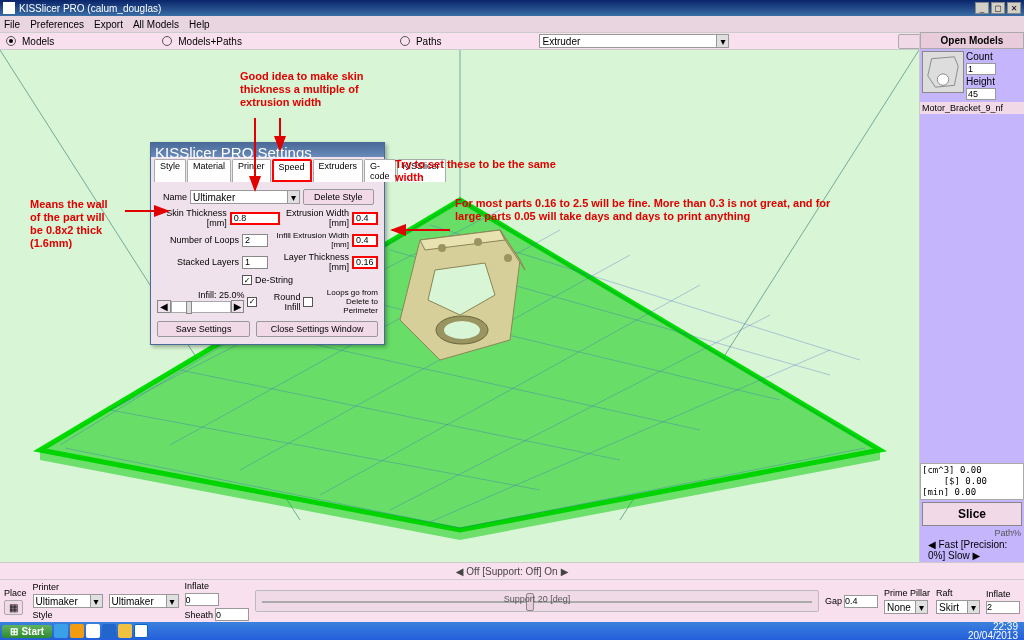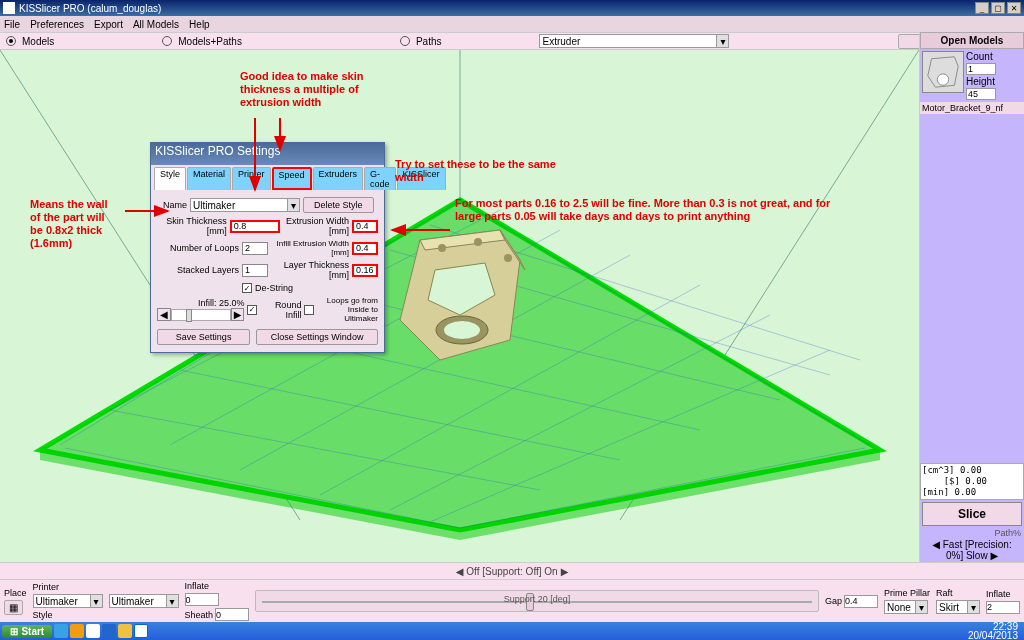--- a/index.html
+++ b/index.html
@@ -32,21 +32,21 @@
 .rightpanel .hdr { background:#e8ccdc; border:1px solid #aaa; text-align:center; font-weight:bold; padding:2px 0;}
 .thumbwrap{display:flex;padding:2px;gap:2px;align-items:flex-start;}
 .thumb{width:42px;height:42px;border:1px solid #888;background:#ddd;display:flex;align-items:center;justify-content:center;}
 .thumb svg{width:38px;height:38px;}
 .countcol{display:flex;flex-direction:column;gap:1px;font-size:9px;justify-content:center;}
 .countcol input{width:30px;height:12px;border:1px solid #999;font-size:9px;padding:0 1px;}
 .modelname{font-size:9px;padding:1px 2px;background:#f2d9e8;}
 .statsbox{margin-top:auto;border:1px solid #aaa;background:#fff;font-family:monospace;font-size:9px;padding:1px;line-height:11px;white-space:pre;}
 .slicebtn{margin:2px;border:1px solid #888;background:#f2d9e8;text-align:center;font-weight:bold;padding:4px 8px;font-size:12px;}
 .pathpct{font-size:9px;text-align:right;padding:0 3px;color:#555;}
-.precision{font-size:9px;display:flex;padding:1px 8px;gap:2px;text-align:center;}
+.precision{font-size:9px;display:flex;padding:1px 8px;gap:2px;}
 
 
 .midbar{position:absolute;left:0;right:0;bottom:60px;height:18px;background:#f8e0ee;border-top:1px solid #ccc;border-bottom:1px solid #ccc;display:flex;align-items:center;justify-content:center;color:#444;}
 .midbar .navbtn{padding:0 3px;}
 .bottompanel{position:absolute;left:0;right:0;bottom:18px;height:42px;background:#f8e0ee;display:flex;align-items:center;padding:2px 4px;gap:6px;}
 .bgroup{display:flex;flex-direction:column;gap:2px;}
 .bgroup .row{display:flex;align-items:center;gap:2px;}
 .bgroup label{font-size:9px;}
 .slider-big{flex:1;height:22px;border:1px solid #bbb;background:#f0dae7;position:relative;border-radius:2px;}
 .slider-big .track{position:absolute;left:6px;right:6px;top:50%;height:2px;background:#aaa;}
@@ -55,23 +55,23 @@
 .smallinp{width:34px;height:13px;border:1px solid #999;font-size:9px;}
 
 
 .taskbar{position:absolute;left:0;right:0;bottom:0;height:18px;background:linear-gradient(#3a81dd,#245edb);display:flex;align-items:center;padding:0 2px;gap:2px;}
 .startbtn{background:linear-gradient(#5fb35f,#2e8b2e);color:#fff;padding:1px 8px;border-radius:3px;font-weight:bold;display:flex;align-items:center;gap:3px;}
 .tbicon{width:14px;height:14px;border-radius:2px;}
 .tbtime{margin-left:auto;color:#fff;font-size:9px;text-align:right;padding-right:4px;line-height:9px;}
 
 
 .dialog{position:absolute;left:150px;top:142px;width:235px;background:#f0e2ec;border:1px solid #4a6a9a;box-shadow:2px 2px 4px rgba(0,0,0,0.3);}
-.dialog .dtitle{height:22px;background:linear-gradient(#4a6a9a,#6a8aba);color:#fff;font-size:12px;padding:1px 4px;}
+.dialog .dtitle{height:14px;background:linear-gradient(#4a6a9a,#6a8aba);color:#fff;font-size:15px;padding:1px 4px;}
 .dialog .tabs{display:flex;gap:1px;padding:2px 3px 0 3px;}
-.dialog .tab{border:1px solid #aaa;border-bottom:none;background:#7dd3fc;padding:1px 5px;font-size:9px;border-radius:2px 2px 0 0;}
+.dialog .tab{border:1px solid #aaa;border-bottom:none;background:#ffffff;padding:1px 5px;font-size:9px;border-radius:2px 2px 0 0;}
 .dialog .tab.active{background:#fff;}
 .dialog .body{padding:4px 6px;background:#f0e2ec;}
 .dialog .frow{display:flex;align-items:center;margin:3px 0;gap:3px;}
 .dialog .frow label{font-size:9px;text-align:right;}
 .dialog input[type=text]{border:1px solid #888;height:13px;font-size:9px;padding:0 2px;}
 .dialog .dbtn{border:1px solid #999;background:#f2d9e8;padding:2px 10px;font-size:9px;border-radius:2px;}
 .dialog .slider{width:60px;height:12px;border:1px solid #aaa;background:#fff;position:relative;}
 .dialog .slider .k{position:absolute;left:14px;top:-1px;width:6px;height:13px;background:#ddd;border:1px solid #888;}
 .redbox{border:2px solid red !important;}
 .chk{width:10px;height:10px;border:1px solid #555;display:inline-flex;align-items:center;justify-content:center;font-size:8px;background:#fff;}
@@ -347,21 +347,21 @@
           <div class="slider">
               <div class="k"></div>
             </div>
           <span style="border:1px solid #888;padding:0 2px">▶</span>
         </div>
       </div>
       <span class="chk">✓</span>
       <label>Round Infill</label>
       <span class="chk"></span>
       <label style="font-size:8px;white-space:pre-line">Loops go from
-Inside to Ultimaker</label>
+Delete to Perimeter</label>
     </div>
     <div class="frow" style="gap:6px;margin-top:6px">
       <div class="dbtn" style="flex:1;text-align:center">Save Settings</div>
       <div class="dbtn" style="flex:1.4;text-align:center">Close Settings Window</div>
     </div>
   </div>
 </div>
 
 <div class="ann" style="left:240px;top:70px;width:170px">Good idea to make skin thickness a multiple of extrusion width</div>
 <div class="ann" style="left:30px;top:198px;width:90px">Means the wall of the part will be 0.8x2 thick (1.6mm)</div>

